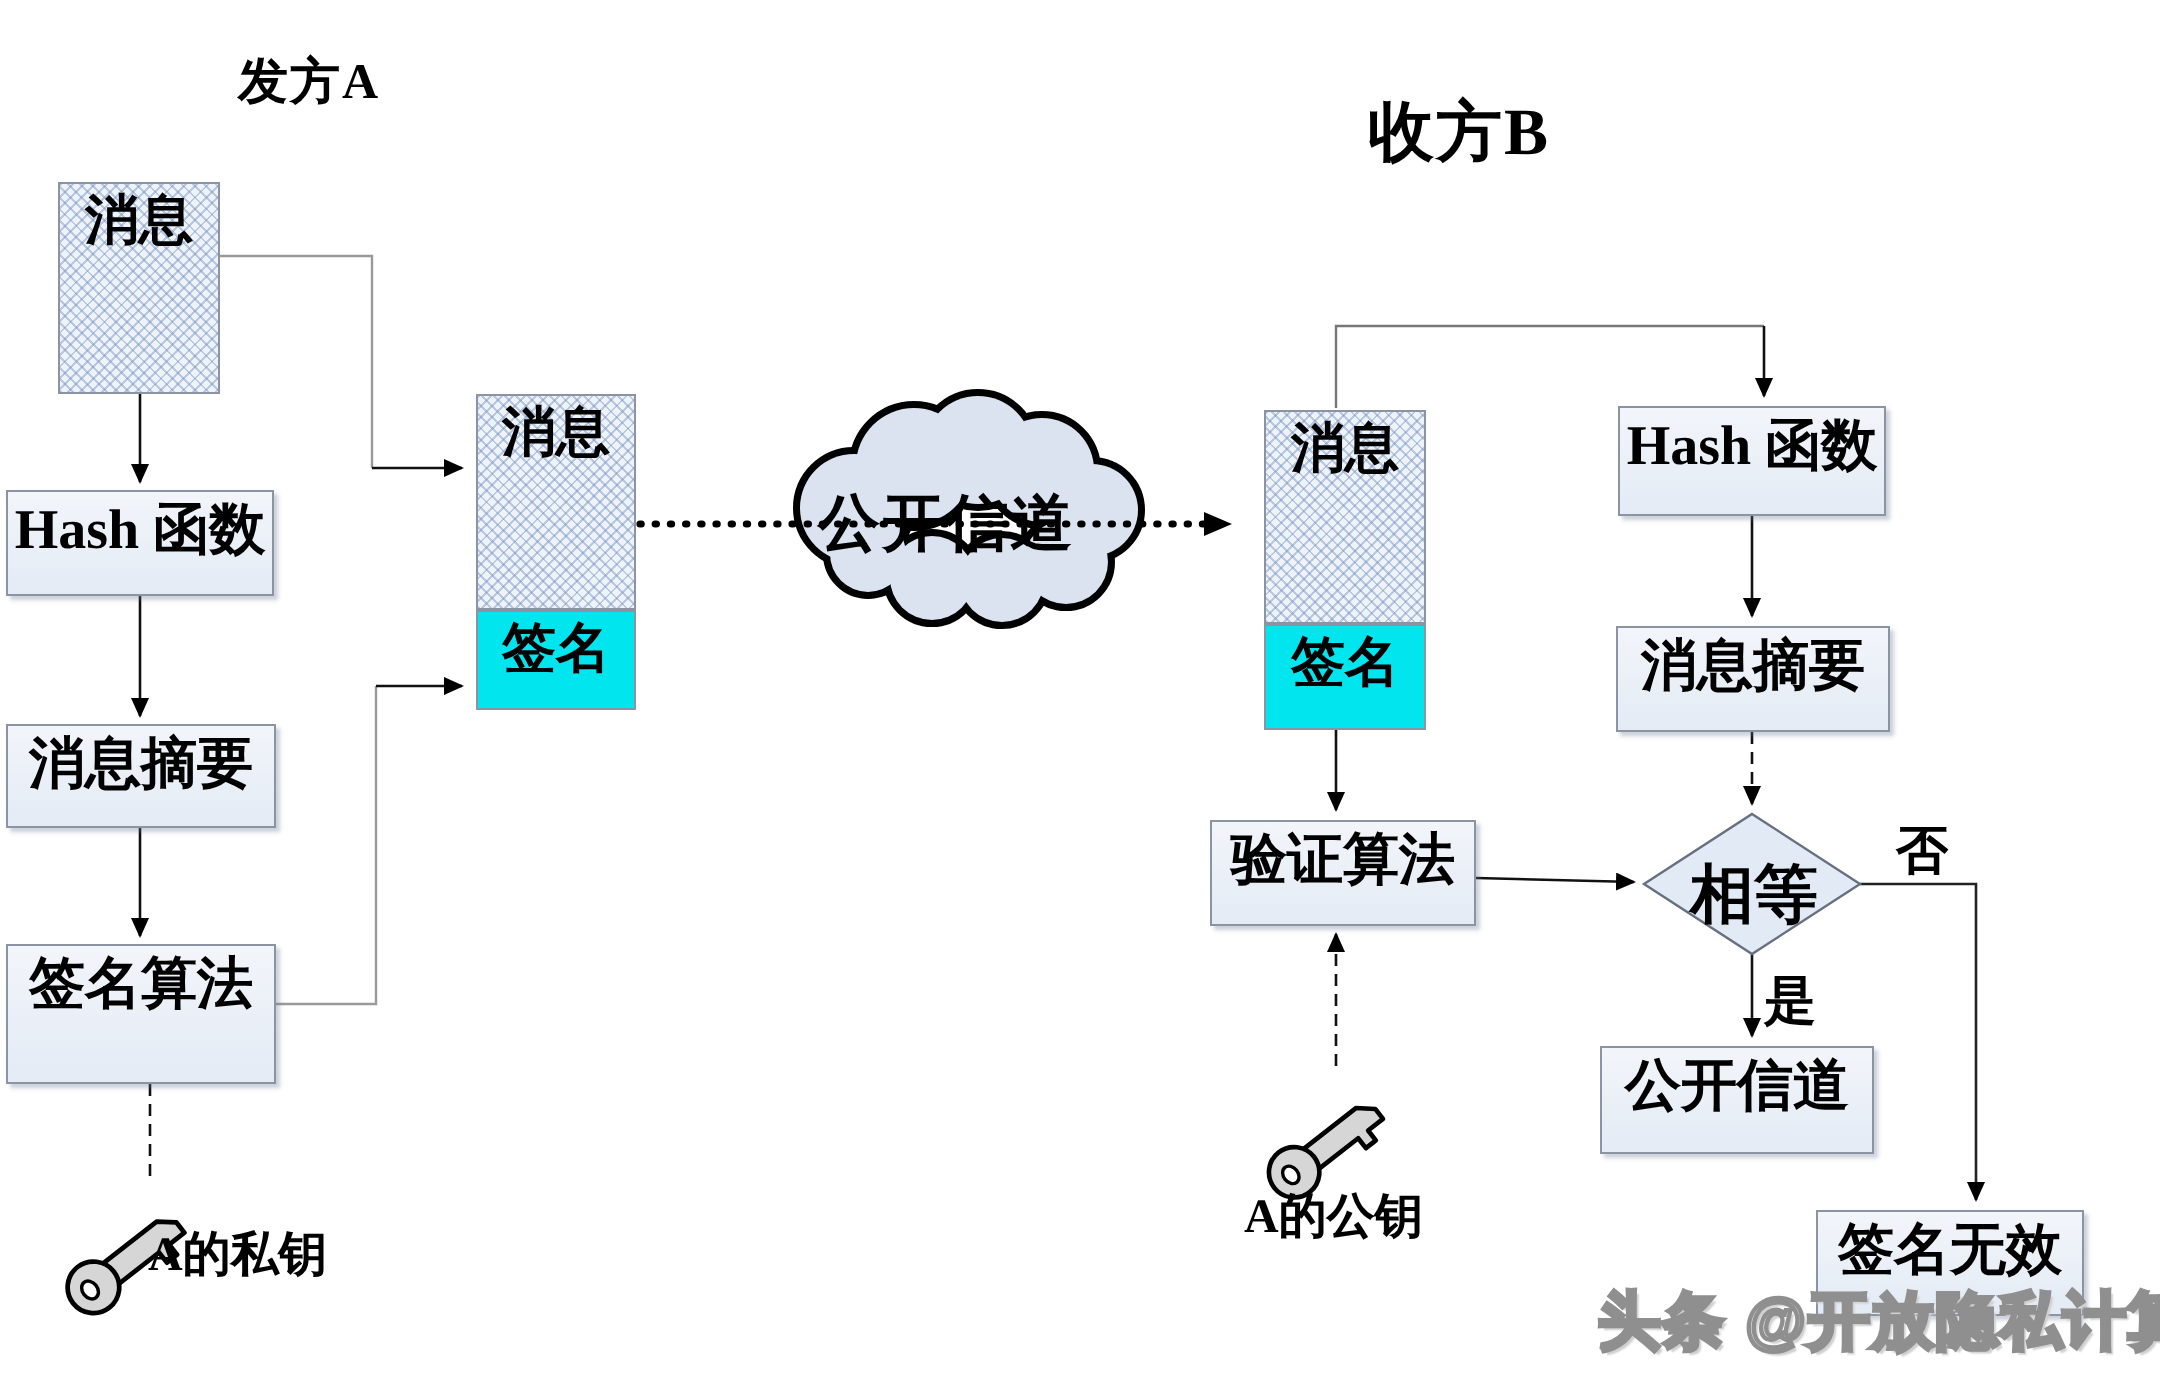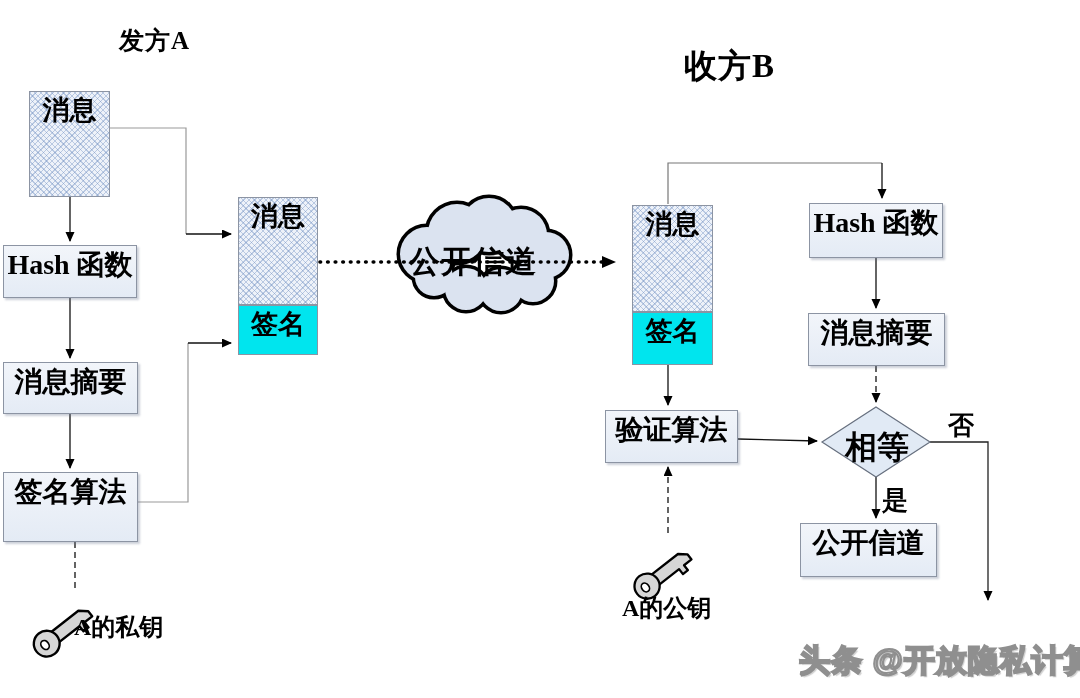--- a/index.html
+++ b/index.html
@@ -149,20 +149,23 @@
   </div>
   <div class="box process" style="left:605px;top:410px;width:133px;height:53px;">
     <span>验证算法</span>
   </div>
   <div class="lbl" style="left:845px;top:426px;width:62px;text-align:center;font-size:32px;">相等</div>
   <div class="lbl branch" style="left:948px;top:408px;">否</div>
   <div class="lbl branch" style="left:882px;top:483px;">是</div>
   <div class="box process" style="left:800px;top:523px;width:137px;height:54px;">
     <span>公开信道</span>
   </div>
+  <div class="box process" style="left:908px;top:605px;width:134px;height:53px;">
+    <span>签名无效</span>
+  </div>
 
   <svg class="keyicon" style="left:12px;top:578px;" width="100" height="86" viewBox="0 0 80 80">
     <g transform="translate(10,62) rotate(-38)" stroke="#000" stroke-width="2.2" fill="#d6d6d6" stroke-linejoin="round">
       <path d="M20,3 L55,3 L62,9 L62,15 L53,15 L53,21 L47,21 L47,15 L20,15 Z"></path>
       <circle cx="13" cy="9" r="12"></circle>
       <ellipse cx="11" cy="9" rx="3.5" ry="4.5" fill="#fff" stroke-width="1.6"></ellipse>
     </g>
   </svg>
   <div class="lbl keylabel" style="left:74px;top:611px;">A的私钥</div>
 

